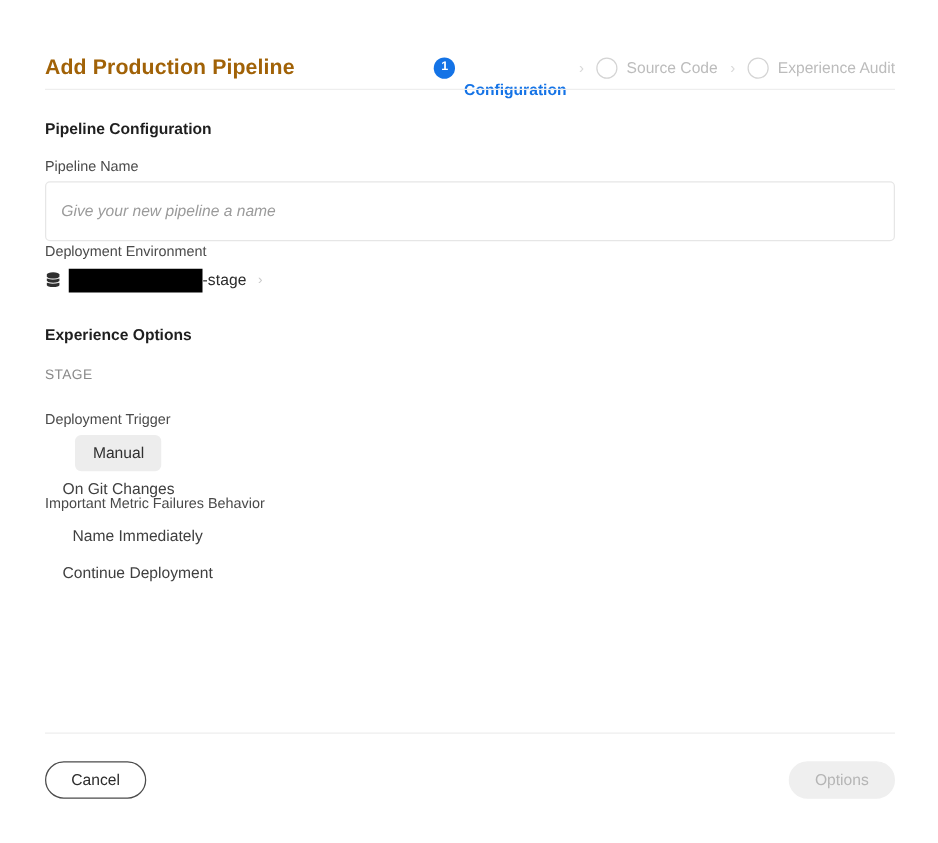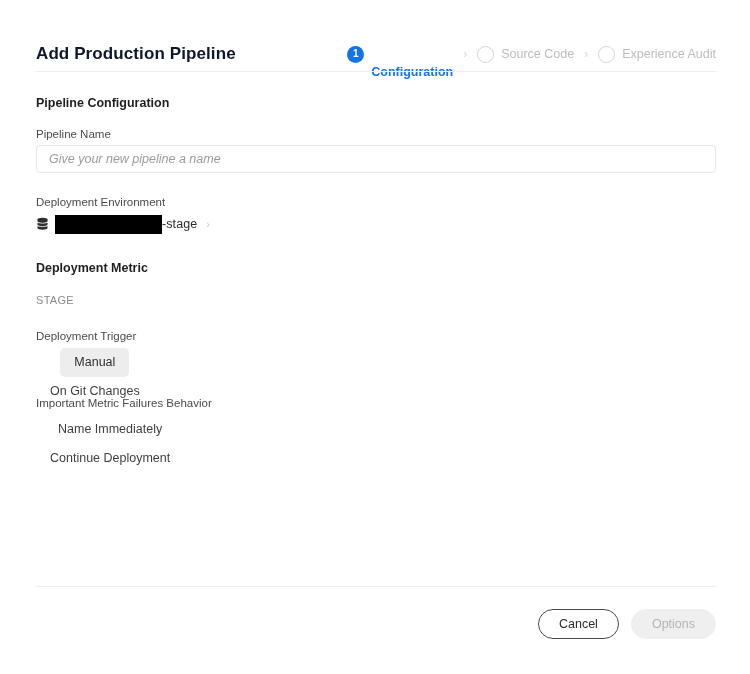--- a/index.html
+++ b/index.html
@@ -32,21 +32,21 @@
     top: 36px;
     width: 680px;
     height: 36px;
     display: flex;
     align-items: center;
     justify-content: space-between;
   }
   .dialog-title {
     font-size: 17px;
     font-weight: bold;
-    color: #0f172a;
+    color: #a16207;
     letter-spacing: .1px;
     white-space: nowrap;
   }
 
   .stepper {
     display: flex;
     align-items: center;
     gap: 0px;
     white-space: nowrap;
   }
@@ -120,21 +120,21 @@
     font-size: 11.5px;
     color: #4a4a4a;
     font-weight: normal;
   }
 
   .text-input {
     position: absolute;
     left: 36px;
     top: 145px;
     width: 680px;
-    height: 28px;
+    height: 48px;
     box-sizing: border-box;
     border: 1px solid #e6e6e6;
     border-radius: 4px;
     background: #ffffff;
     padding: 0 12px;
     font-family: "Liberation Sans", "DejaVu Sans", sans-serif;
     font-size: 12.5px;
     color: #303030;
     outline: none;
   }
@@ -216,21 +216,21 @@
 
   
   .footer {
     position: absolute;
     left: 36px;
     top: 608px;
     width: 680px;
     height: 32px;
     display: flex;
     align-items: center;
-    justify-content: flex-end;
+    justify-content: space-between;
     gap: 12px;
   }
   .btn {
     font-family: "Liberation Sans", "DejaVu Sans", sans-serif;
     font-size: 12.5px;
     border-radius: 16px;
     height: 30px;
     padding: 0 20px;
     cursor: pointer;
     line-height: 1;
@@ -306,21 +306,21 @@
         <span class="redaction stage"></span>
         <span class="env-suffix">-stage</span>
       </span>
     </div>
 
     <span class="env-arrow">›</span>
 
 
   </div>
 
-  <div class="section-title" style="top:261px;">Deployment Metric</div>
+  <div class="section-title" style="top:261px;">Experience Options</div>
 
   <div class="field-label" style="top:294px; color:#8a8a8a; font-size:11px; letter-spacing:.3px;">STAGE</div>
 
   <div class="field-label" style="top:330px;">Deployment Trigger</div>
 
   <div class="pill-row" style="top:348px;">
     <button class="pill selected">Manual</button>
     <button class="pill">On Git Changes</button>
   </div>
 

